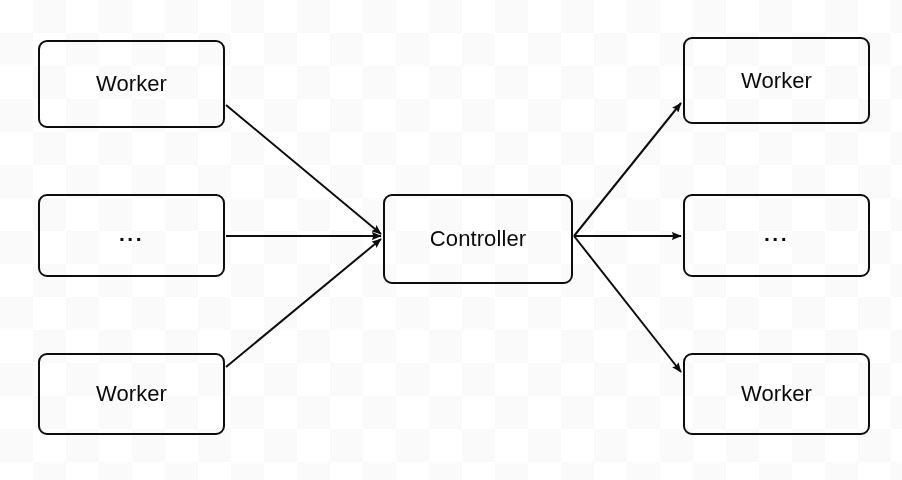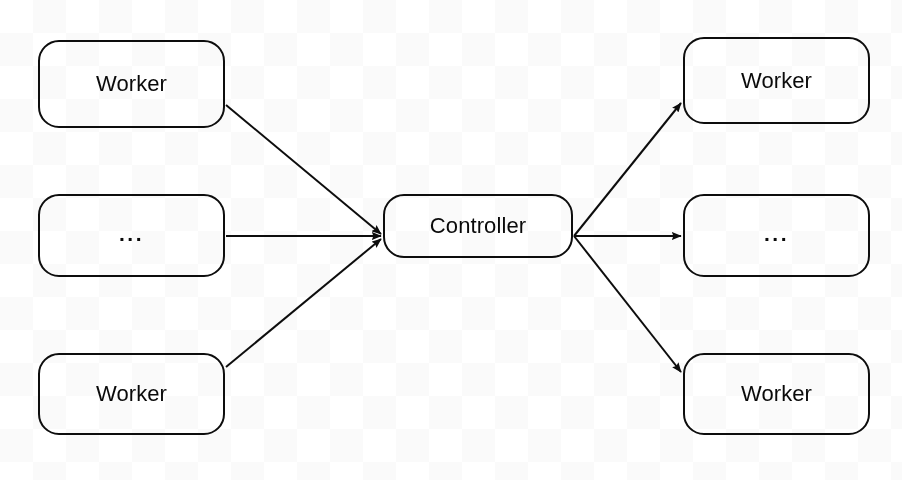--- a/index.html
+++ b/index.html
@@ -26,21 +26,21 @@
     left: 0;
     top: 0;
     width: 902px;
     height: 480px;
     pointer-events: none;
   }
   .node {
     position: absolute;
     box-sizing: border-box;
     border: 2px solid #0d0d0d;
-    border-radius: 21px;
+    border-radius: 9px;
     background: rgba(255,255,255,0.0);
     display: flex;
     align-items: center;
     justify-content: center;
   }
   .node-label {
     font-family: "Liberation Sans", sans-serif;
     font-size: 22px;
     font-weight: 400;
     color: #0a0a0a;
@@ -85,21 +85,21 @@
   </div>
 
   <div class="node" style="left:38px; top:194px; width:187px; height:83px;">
     <span class="node-label ellipsis">...</span>
   </div>
 
   <div class="node" style="left:38px; top:353px; width:187px; height:82px;">
     <span class="node-label">Worker</span>
   </div>
 
-  <div class="node" style="left:383px; top:194px; width:190px; height:64px;">
+  <div class="node" style="left:383px; top:194px; width:190px; height:90px;">
     <span class="node-label">Controller</span>
   </div>
 
   <div class="node" style="left:683px; top:37px; width:187px; height:87px;">
     <span class="node-label">Worker</span>
   </div>
 
   <div class="node" style="left:683px; top:194px; width:187px; height:83px;">
     <span class="node-label ellipsis">...</span>
   </div>

